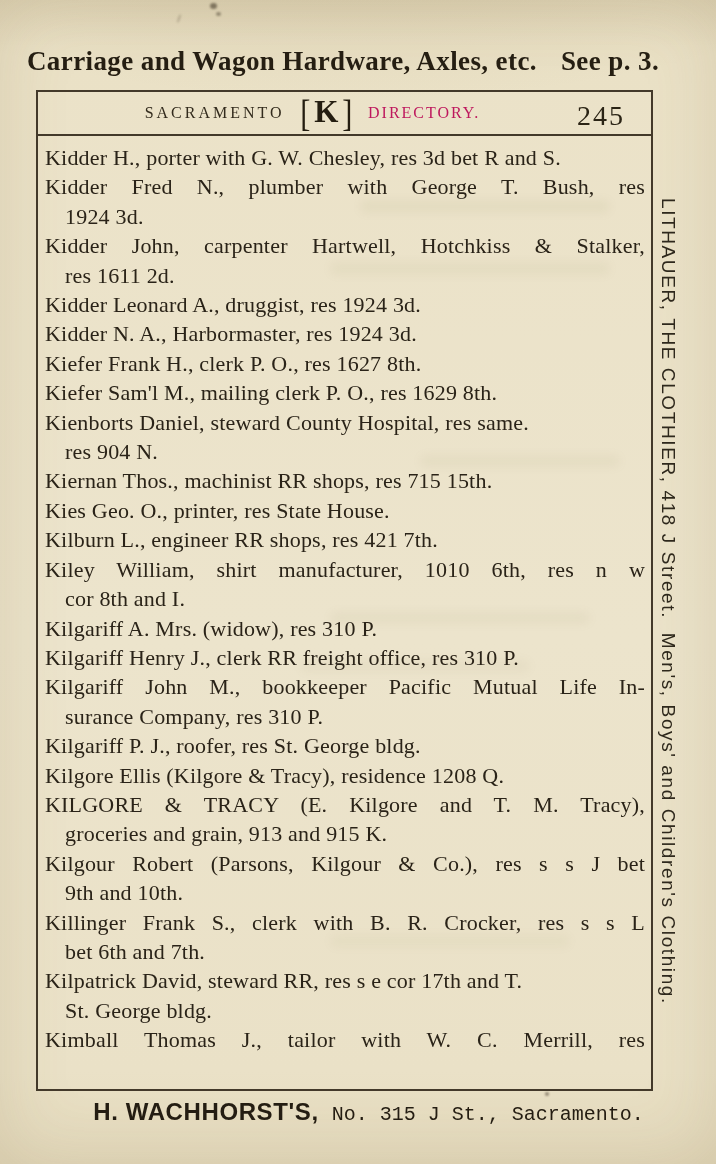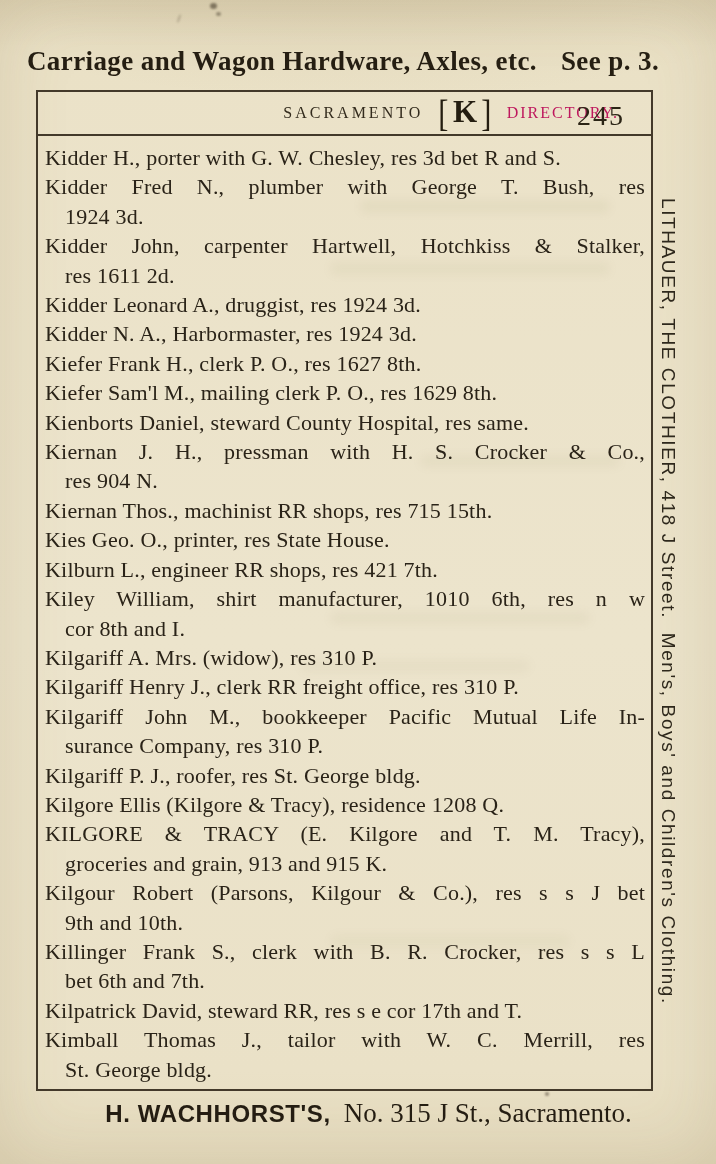--- a/index.html
+++ b/index.html
@@ -23,21 +23,21 @@
   }
 
   
   .dir-box{
     position:absolute;left:36px;top:90px;width:617px;height:1001px;
     box-sizing:border-box;border:2px solid #43392a;
     background:rgba(255,250,230,.06);
   }
   .dir-header{
     position:relative;height:42px;border-bottom:2px solid #43392a;
-    display:flex;align-items:center;justify-content:flex-end;
+    display:flex;align-items:center;justify-content:center;
   }
   .hdr-group{display:flex;align-items:center;transform:translateX(-32px);}
   .hdr-city{font-size:16px;letter-spacing:3px;margin-right:14px;color:#332b1d;}
   .hdr-title{font-size:16px;letter-spacing:2px;margin-left:14px;color:#be185d;}
   .kbox{display:flex;align-items:center;color:#241d10;}
   .brk{font-size:38px;font-weight:400;line-height:30px;transform:scaleX(.8);}
   .kletter{font-size:31px;font-weight:700;line-height:30px;padding:0 3px;transform:translateY(-1px);}
   .pagenum{position:absolute;right:26px;top:8px;font-size:28px;letter-spacing:2px;color:#2b2415;}
 
   
@@ -54,21 +54,21 @@
     font-family:"Liberation Sans", sans-serif;font-size:19px;letter-spacing:1.6px;
     color:#2e281c;transform:scale(.96,1);transform-origin:top left;
   }
 
   
   .footer-ad{
     position:absolute;left:36px;top:1098px;width:617px;text-align:center;
     white-space:nowrap;color:#241d12;
   }
   .f-bold{font-family:"Liberation Sans", sans-serif;font-weight:700;font-size:24px;letter-spacing:.6px;margin-left:48px;}
-  .f-rest{font-family:Liberation Serif, serif;font-size:27px;margin-left:9px;}
+  .f-rest{font-family:Liberation Mono, monospace;font-size:20px;margin-left:9px;}
 
   
   .smudge{position:absolute;border-radius:50%;background:#3a3020;filter:blur(1px);}
   .smudge.a{left:210px;top:3px;width:7px;height:6px;opacity:.55;}
   .smudge.b{left:216px;top:12px;width:5px;height:4px;opacity:.45;}
   .smudge.c{left:178px;top:14px;width:2px;height:9px;opacity:.25;transform:rotate(20deg);}
   .smudge.d{left:545px;top:1092px;width:4px;height:4px;opacity:.5;}
   .bleed{position:absolute;background:#8a7a54;filter:blur(5px);border-radius:6px;}
   .bl1{left:360px;top:200px;width:250px;height:13px;opacity:.08;}
   .bl2{left:330px;top:262px;width:280px;height:13px;opacity:.07;}
@@ -132,21 +132,20 @@
         <p class="entry">
           <span class="ln">Kiefer Frank H., clerk P. O., res 1627 8th.</span>
         </p>
         <p class="entry">
           <span class="ln">Kiefer Sam'l M., mailing clerk P. O., res 1629 8th.</span>
         </p>
         <p class="entry">
           <span class="ln">Kienborts Daniel, steward County Hospital, res same.</span>
         </p>
         <p class="entry">
-          <span class="ln stretch">Kiernan J. H., pressman with H. S. Crocker &amp; Co.,</span>
           <span class="ln cont">res 904 N.</span>
         </p>
         <p class="entry">
           <span class="ln">Kiernan Thos., machinist RR shops, res 715 15th.</span>
         </p>
         <p class="entry">
           <span class="ln">Kies Geo. O., printer, res State House.</span>
         </p>
         <p class="entry">
           <span class="ln">Kilburn L., engineer RR shops, res 421 7th.</span>
@@ -180,22 +179,22 @@
           <span class="ln cont">9th and 10th.</span>
         </p>
         <p class="entry">
           <span class="ln stretch">Killinger Frank S., clerk with B. R. Crocker, res s s L</span>
           <span class="ln cont">bet 6th and 7th.</span>
         </p>
         <p class="entry">
           <span class="ln">Kilpatrick David, steward RR, res s e cor 17th and T.</span>
         </p>
         <p class="entry">
+          <span class="ln cont">St. George bldg.</span>
           <span class="ln stretch">Kimball Thomas J., tailor with W. C. Merrill, res</span>
-          <span class="ln cont">St. George bldg.</span>
         </p>
       </div>
   </div>
 
   <div class="sidebar">
     <span class="vtext">LITHAUER, THE CLOTHIER, 418 J Street.  Men's, Boys' and Children's Clothing.</span>
   </div>
 
   <div class="footer-ad">
     <span class="f-bold">H. WACHHORST'S,</span>

